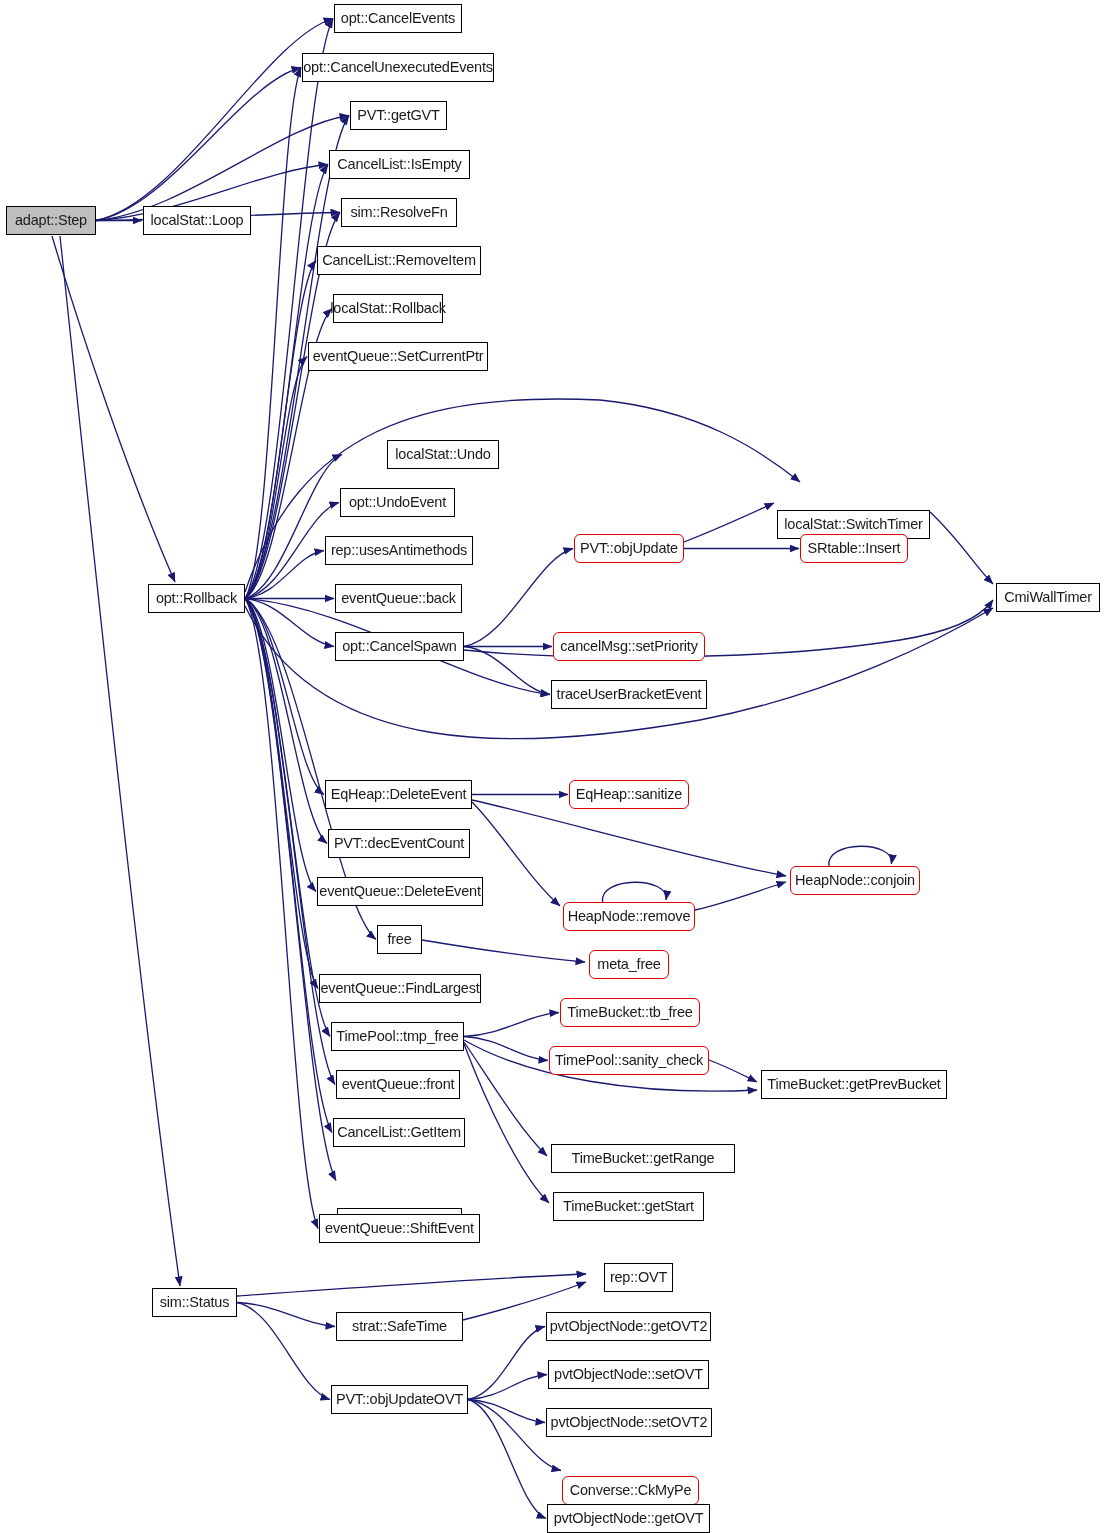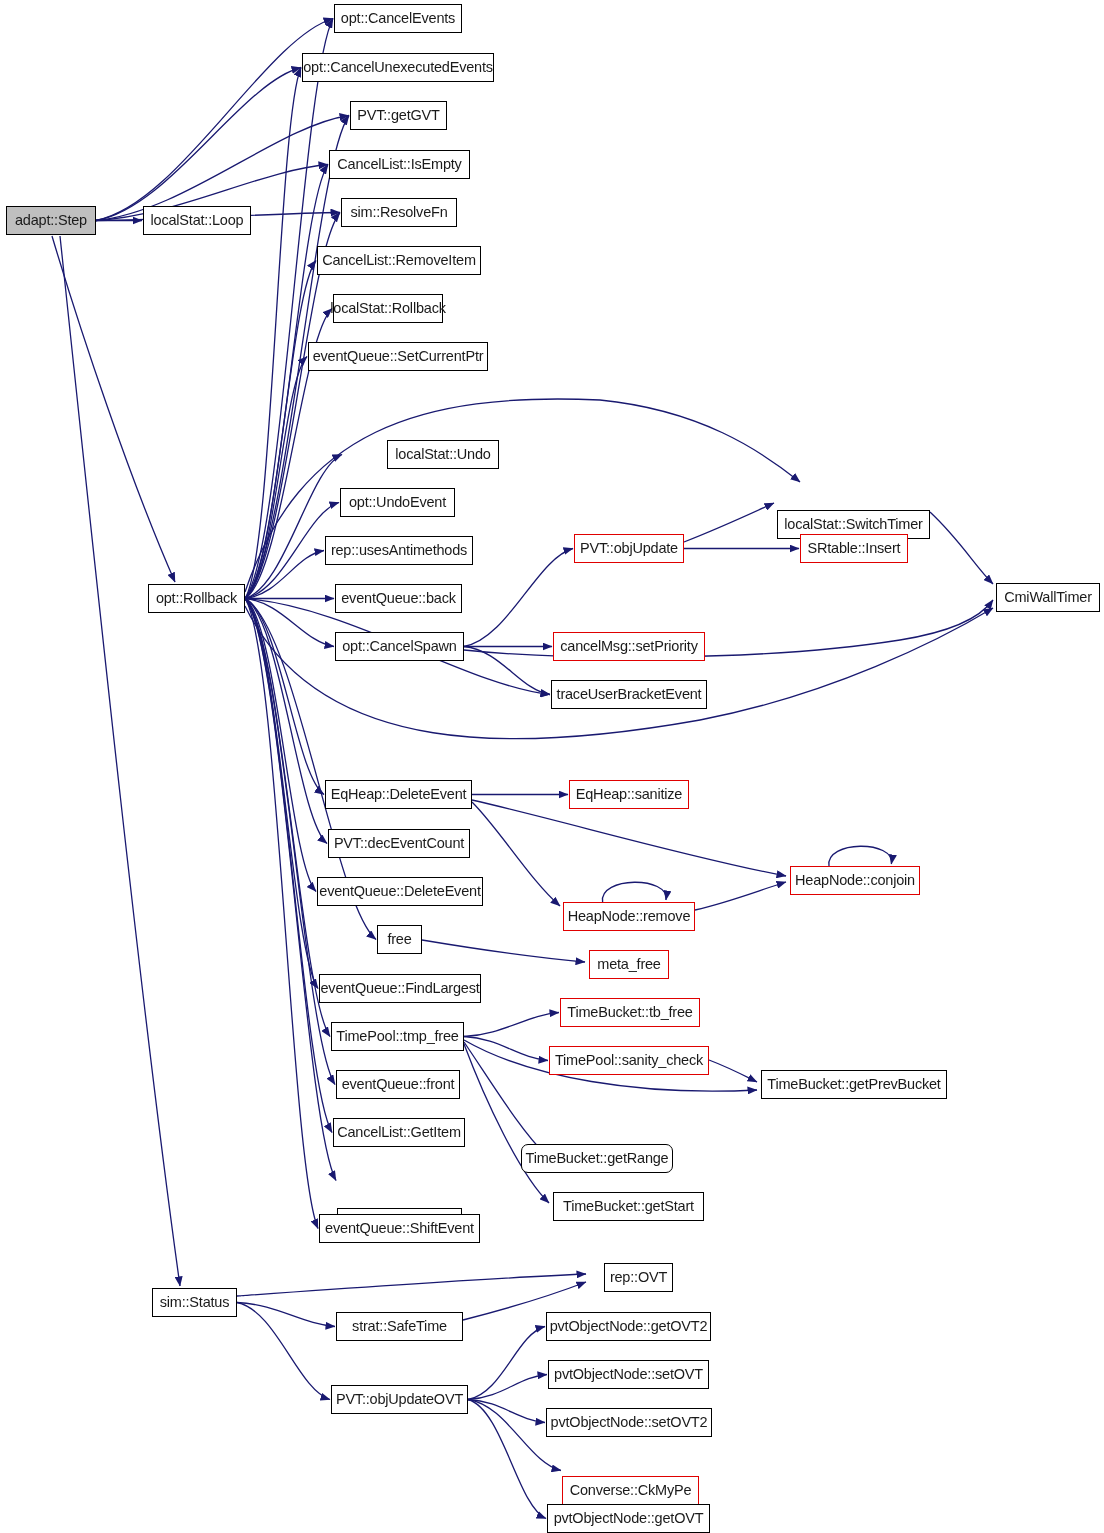--- a/index.html
+++ b/index.html
@@ -3,21 +3,21 @@
 <meta charset="utf-8">
 <style>
   html,body{margin:0;padding:0;background:#ffffff;}
   #canvas{position:relative;width:1104px;height:1533px;background:#ffffff;
           font-family:"Liberation Sans", sans-serif;overflow:hidden;}
   svg.edges{position:absolute;left:0;top:0;width:1104px;height:1533px;overflow:visible;}
   .node{position:absolute;box-sizing:border-box;display:flex;align-items:center;
         justify-content:center;background:#ffffff;border:1px solid #000000;
         font-size:14.5px;color:#1a1a1a;white-space:nowrap;letter-spacing:-0.2px;
         height:29px;line-height:27px;}
-  .node.red{border-color:#e00000;}
+  .node.red{border-color:#e00000;border-radius:6px;}
   .node.root{background:#bfbfbf;border-color:#000000;}
   .node span{pointer-events:none;}
 </style>
 </head>
 <body>
 
 <div id="canvas">
   <svg class="edges" viewBox="0 0 1104 1533">
     <defs>
       <marker id="ah" markerWidth="10" markerHeight="8" refX="9.5" refY="4" orient="auto" markerUnits="userSpaceOnUse">
@@ -195,21 +195,21 @@
       </div>
       <div class="node" style="left: 336px; top: 1070px; width: 124px; height: 29px;">
         <span>eventQueue::front</span>
       </div>
       <div class="node" style="left: 761px; top: 1070px; width: 186px; height: 29px;">
         <span>TimeBucket::getPrevBucket</span>
       </div>
       <div class="node" style="left: 333px; top: 1118px; width: 132px; height: 29px;">
         <span>CancelList::GetItem</span>
       </div>
-      <div class="node" style="left: 521px; top: 1144px; width: 152px; height: 29px; border-radius: 7px;">
+      <div class="node" style="left: 551px; top: 1144px; width: 184px; height: 29px;">
         <span>TimeBucket::getRange</span>
       </div>
       <div class="node" style="left: 337px; top: 1166px; width: 125px; height: 29px; margin-top: 42px;">
         <span>opt::RecoverState</span>
       </div>
       <div class="node" style="left: 553px; top: 1192px; width: 151px; height: 29px;">
         <span>TimeBucket::getStart</span>
       </div>
       <div class="node" style="left: 319px; top: 1214px; width: 161px; height: 29px;">
         <span>eventQueue::ShiftEvent</span>

